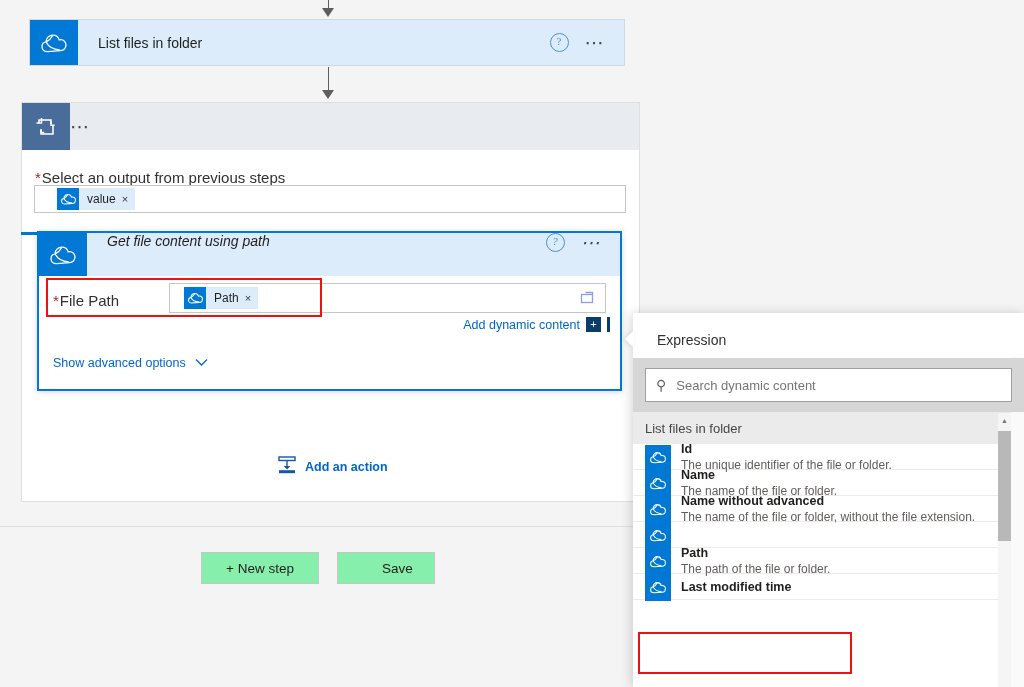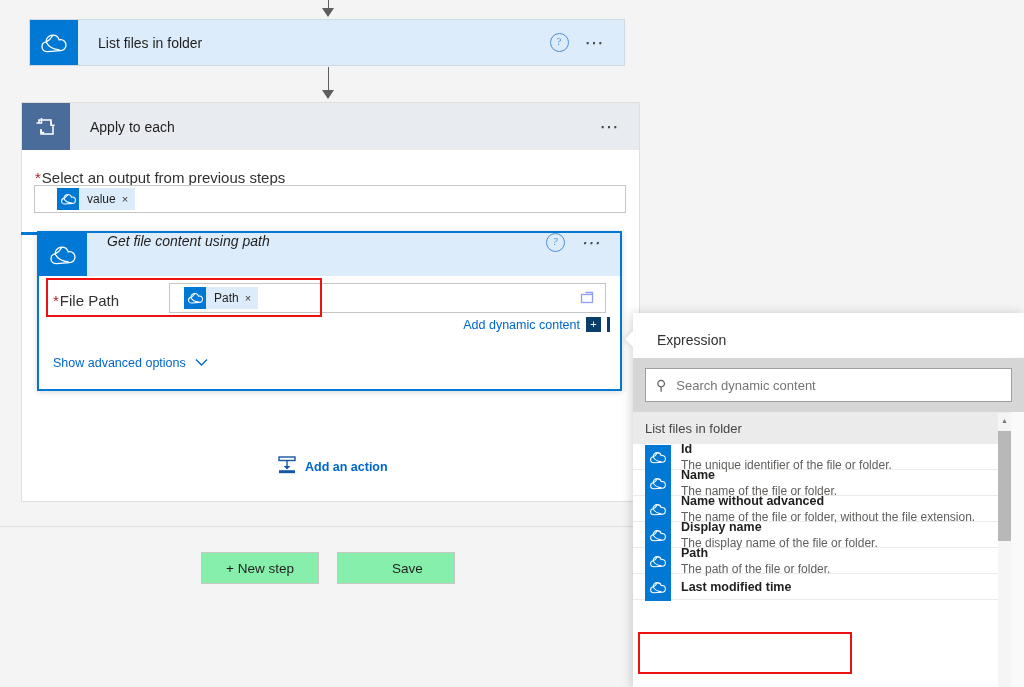--- a/index.html
+++ b/index.html
@@ -237,21 +237,21 @@
     border: 1px solid #c8c6c4;
     background: #86efac;
     font-size: 13.5px;
     color: #201f1e;
     display: flex;
     align-items: center;
     justify-content: center;
     cursor: pointer;
   }
   #btn-newstep { left: 201px; top: 552px; width: 118px; }
-  #btn-save    { left: 337px; top: 552px; width: 118px; padding-left: 23px; }
+  #btn-save    { left: 337px; top: 552px; width: 98px; padding-left: 23px; }
 
   
   #dyn-panel {
     position: absolute;
     left: 633px; top: 313px;
     width: 391px; height: 374px;
     background: #ffffff;
     box-shadow: -2px 0 10px rgba(0,0,0,0.16);
     box-sizing: border-box;
     overflow: hidden;
@@ -434,21 +434,20 @@
     <div id="apply-header">
       <div class="card-iconbox">
         <svg width="22" height="20" viewBox="0 0 22 20" aria-hidden="true">
           <path d="M4 6 L4 3 L16 3 L16 7" fill="none" stroke="#ffffff" stroke-width="1.5"></path>
           <path d="M18 8 L18 17 L6 17 L6 13" fill="none" stroke="#ffffff" stroke-width="1.5"></path>
           <path d="M1.5 6 L6.5 6 L6.5 1" fill="none" stroke="#ffffff" stroke-width="1.5"></path>
           <path d="M16 4.2 L16 8.2 L19.6 8.2" fill="none" stroke="#ffffff" stroke-width="1.5"></path>
           <path d="M6 12 L6 15.5 L9.2 15.5" fill="none" stroke="#ffffff" stroke-width="1.5"></path>
         </svg>
       </div>
-      <div class="card-title">Apply to each</div>
       <div class="hdr-actions">
         <div class="ellipsis">⋯</div>
       </div>
     </div>
 
     <div class="field-label" style="left:13px; top:66px;">
       <span class="req-star">*</span><span>Select an output from previous steps</span>
     </div>
 
     <div class="input-box" style="left:12px; top:82px; width:592px; height:28px;">
@@ -606,24 +605,20 @@
       </div>
 
       <div class="dyn-item">
         <div class="dyn-item-icon">
           <svg width="16" height="13" viewBox="0 0 26 20" aria-hidden="true">
             <path d="M6.6 18.6 C3.1 18.6 1 16.5 1 13.7 C1 11.3 2.7 9.3 5 8.9 C5 5.2 8 2.1 11.8 2.1 C14.8 2.1 17.4 4.1 18.2 6.9 C18.7 6.75 19.2 6.7 19.7 6.7 C22.6 6.7 25 9.1 25 12.1 C25 15.2 22.6 17.6 19.7 17.6 Z" fill="none" stroke="#ffffff" stroke-width="1.7"></path>
             <path d="M5.1 9.0 C7.2 13.3 12.6 16.4 18.8 17.0" fill="none" stroke="#ffffff" stroke-width="1.7"></path>
             <path d="M11.9 2.2 C10.2 5.3 8.0 7.6 5.2 8.95" fill="none" stroke="#ffffff" stroke-width="1.7"></path>
           </svg>
         </div>
-        <div>
-          <div class="dyn-item-name">Display name</div>
-          <div class="dyn-item-desc">The display name of the file or folder.</div>
-        </div>
       </div>
 
       <div class="dyn-item">
         <div class="dyn-item-icon">
           <svg width="16" height="13" viewBox="0 0 26 20" aria-hidden="true">
             <path d="M6.6 18.6 C3.1 18.6 1 16.5 1 13.7 C1 11.3 2.7 9.3 5 8.9 C5 5.2 8 2.1 11.8 2.1 C14.8 2.1 17.4 4.1 18.2 6.9 C18.7 6.75 19.2 6.7 19.7 6.7 C22.6 6.7 25 9.1 25 12.1 C25 15.2 22.6 17.6 19.7 17.6 Z" fill="none" stroke="#ffffff" stroke-width="1.7"></path>
             <path d="M5.1 9.0 C7.2 13.3 12.6 16.4 18.8 17.0" fill="none" stroke="#ffffff" stroke-width="1.7"></path>
             <path d="M11.9 2.2 C10.2 5.3 8.0 7.6 5.2 8.95" fill="none" stroke="#ffffff" stroke-width="1.7"></path>
           </svg>
         </div>

